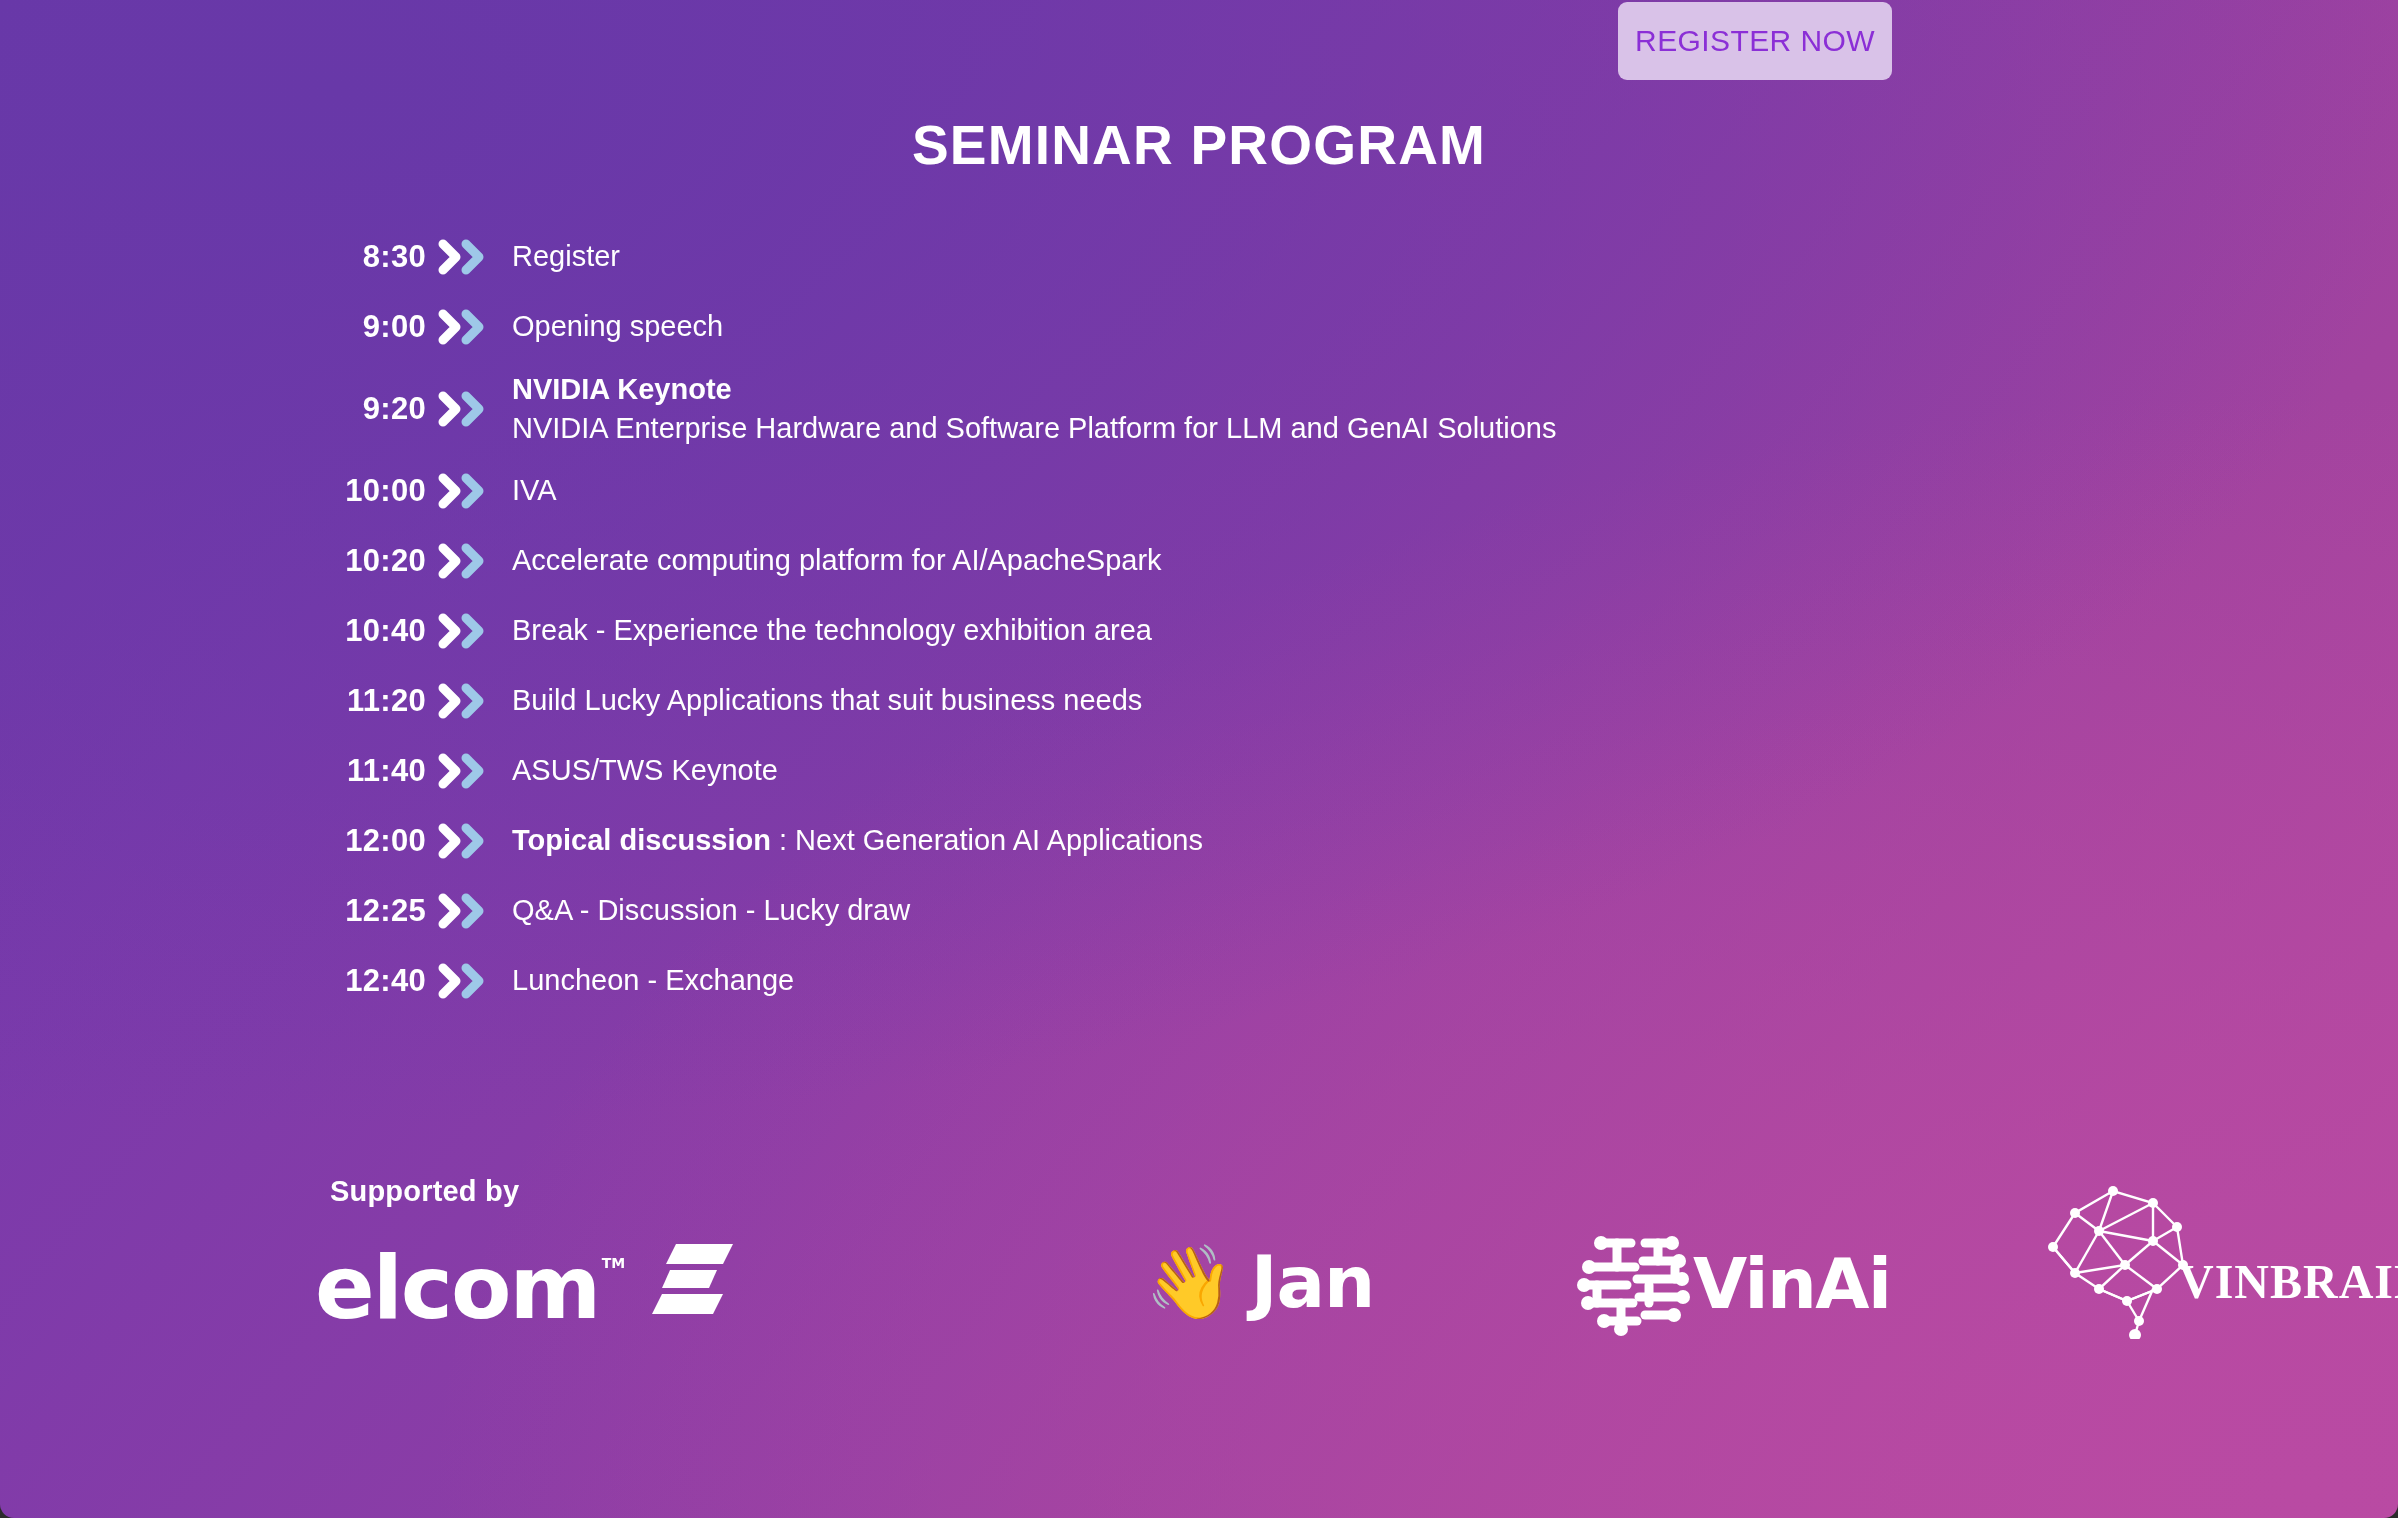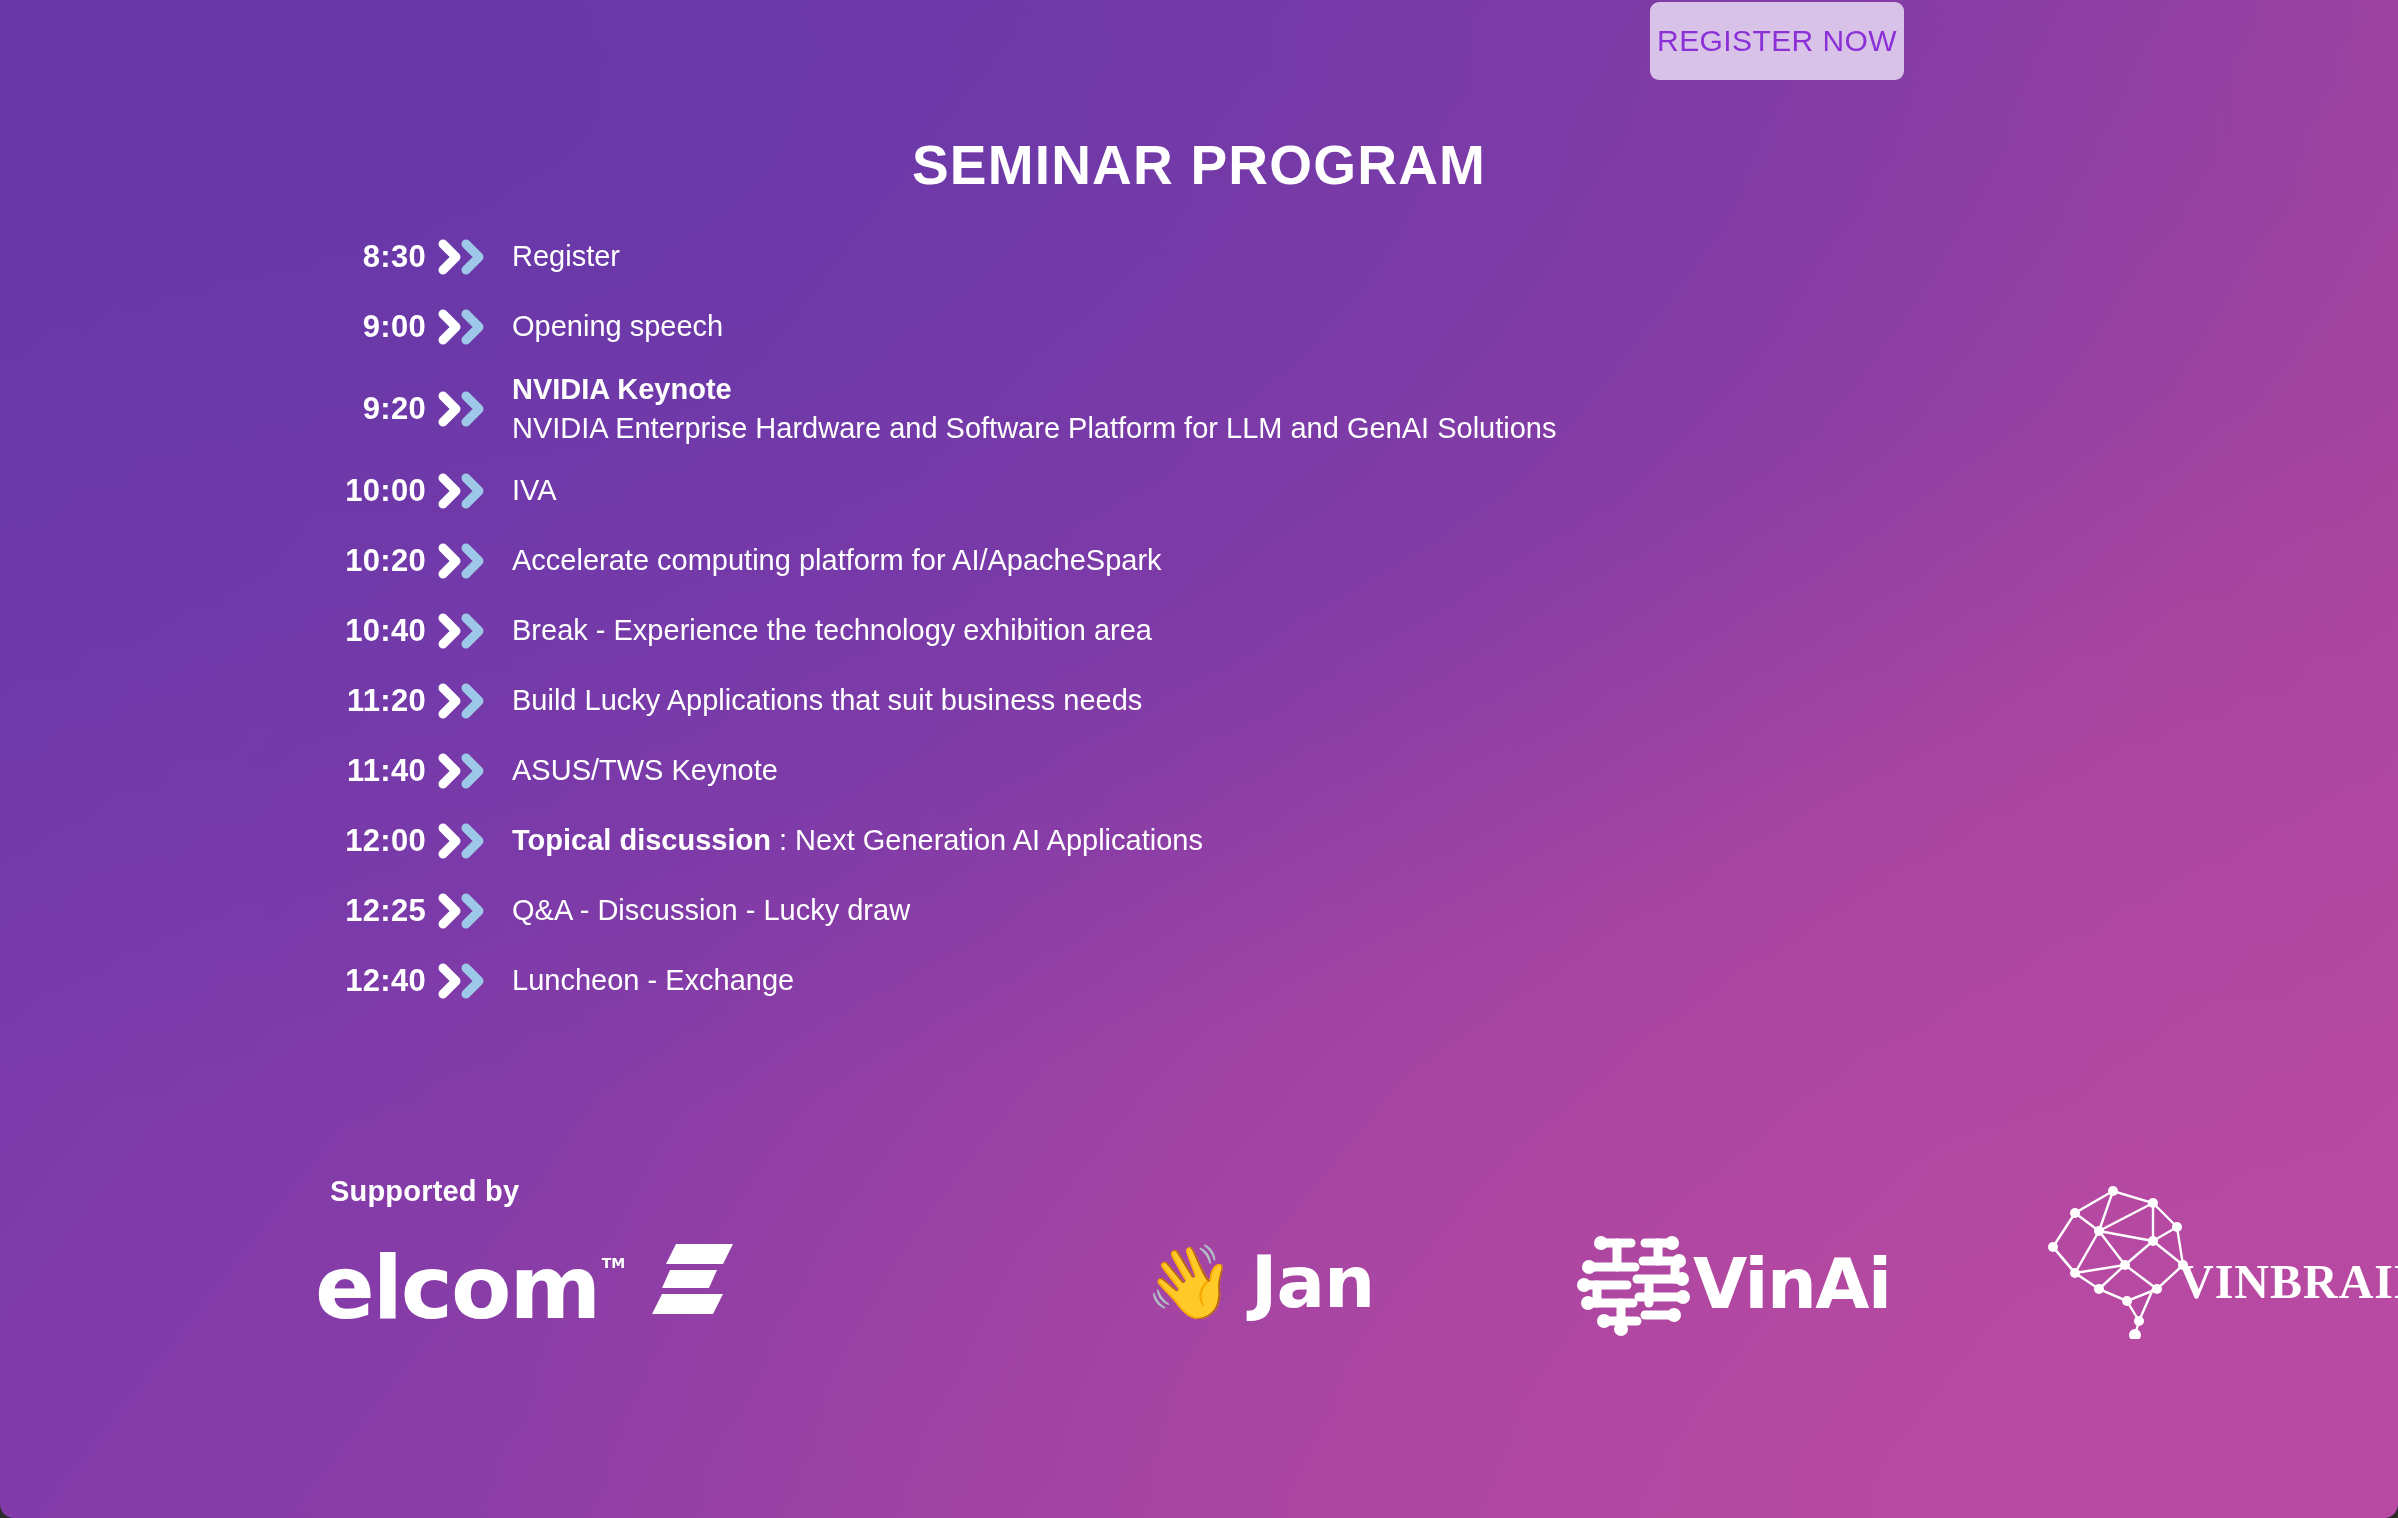--- a/index.html
+++ b/index.html
@@ -24,41 +24,40 @@
     overflow: hidden;
     font-family: "Liberation Sans", sans-serif;
     -webkit-font-smoothing: antialiased;
   }
 
   
   .register-btn {
     position: absolute;
     top: 2px;
     left: 1618px;
-    width: 254px;
+    width: 274px;
     height: 78px;
     border: none;
     border-radius: 9px;
     background: #d9c2e8;
     color: #8b2fd6;
     font-family: "Liberation Sans", sans-serif;
     font-size: 30px;
     font-weight: 400;
     letter-spacing: 0.4px;
     cursor: pointer;
     display: flex;
     align-items: center;
     justify-content: center;
-    margin-left: 32px;
   }
 
   
   .page-title {
     position: absolute;
-    top: 133px;
+    top: 113px;
     left: 0;
     width: 2398px;
     text-align: center;
     color: #ffffff;
     font-size: 55px;
     font-weight: bold;
     letter-spacing: 1.2px;
   }
 
   

